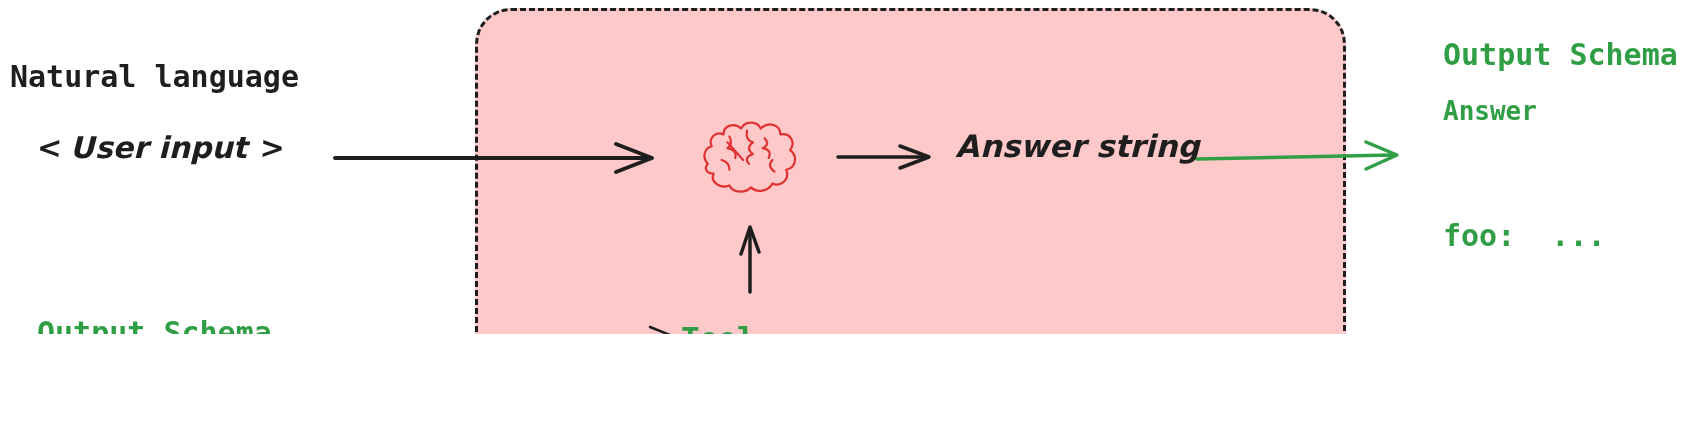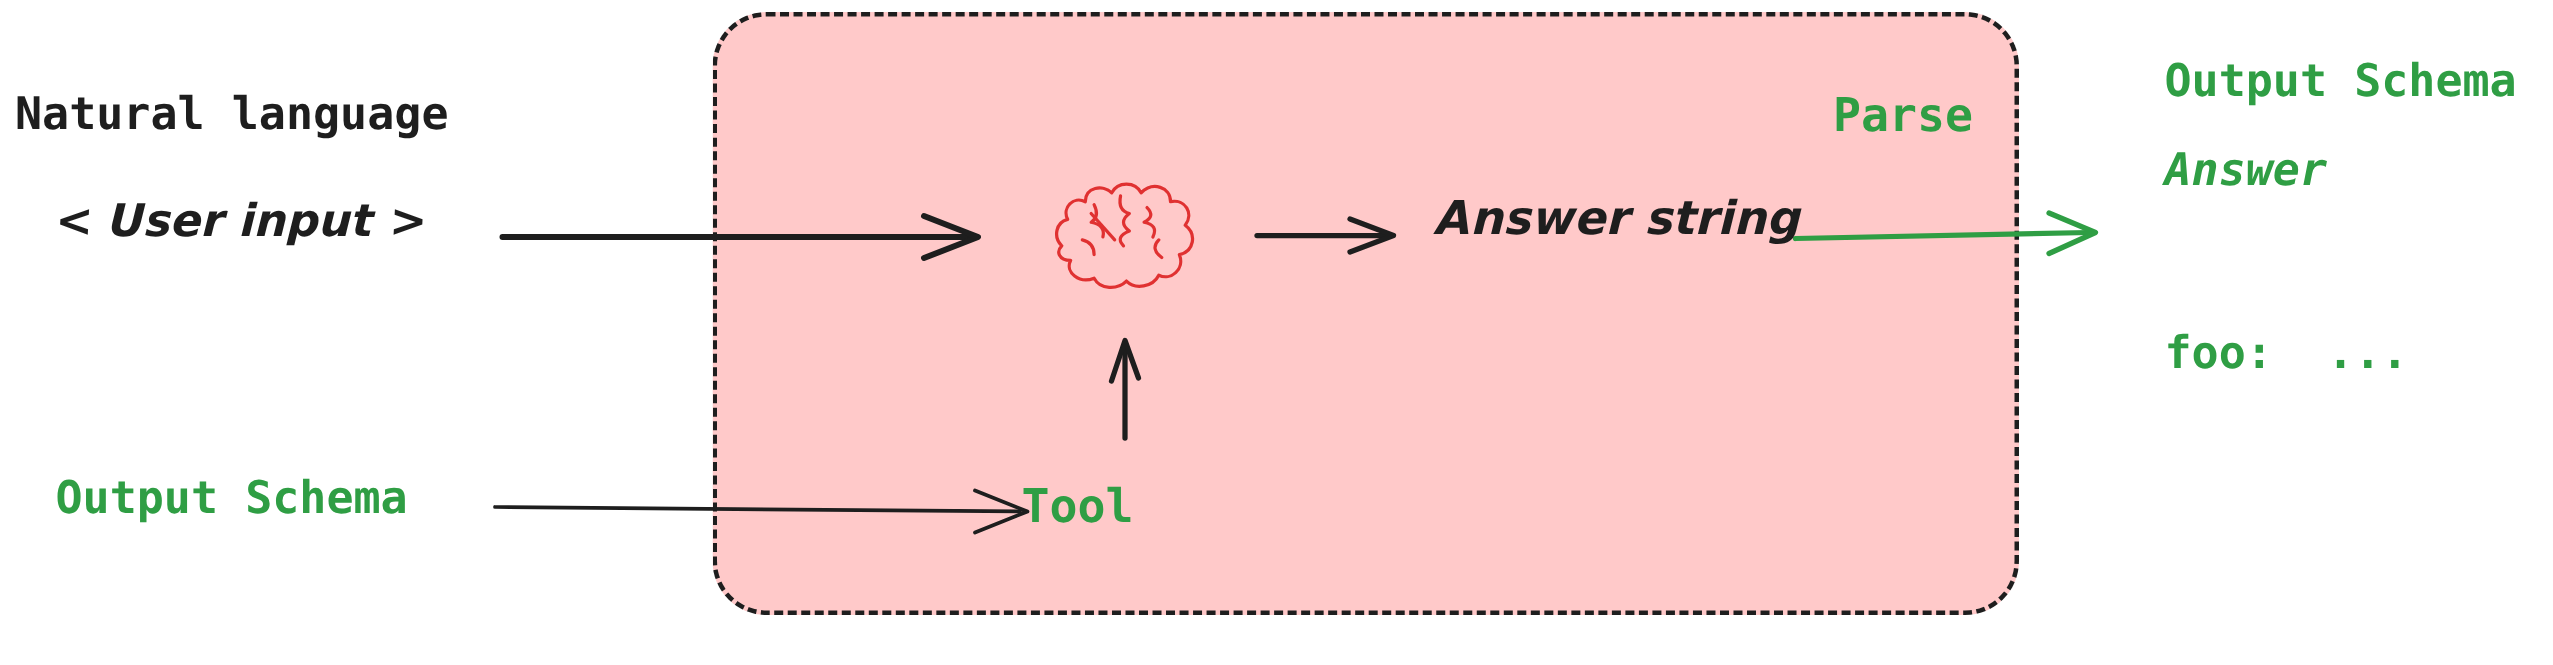--- a/index.html
+++ b/index.html
@@ -1,19 +1,19 @@
 <!DOCTYPE html>
 <html><head>
 <meta charset="utf-8">
 <style>
   html, body { margin: 0; padding: 0; background: #ffffff; }
   .canvas {
     position: relative;
     width: 1702px;
-    height: 443px;
+    height: 334px;
     background: #ffffff;
     overflow: hidden;
     font-family: "DejaVu Sans Mono", monospace;
   }
   .abs { position: absolute; line-height: 1.15; white-space: pre; }
   .mono {
     font-family: "DejaVu Sans Mono", monospace;
     font-weight: bold;
     color: #1e1e1e;
   }
@@ -77,21 +77,20 @@
 
     <g stroke="#2f9e44" stroke-width="3.5">
       <path d="M1197 159 L1393 155"></path>
       <path d="M1366 142 L1397 155 L1366 169"></path>
     </g>
   </svg>
 
   <div class="abs mono" style="left:10px; top:60px; font-size:30px;">Natural language</div>
   <div class="abs hand" style="left:37px; top:131px; font-size:30px;">&lt; User input &gt;</div>
 
-  <div class="abs mono green" style="left:1222px; top:60px; font-size:31px;">Parse</div>
 
   <svg class="abs" style="left:700px; top:116px;" width="98" height="82" viewBox="0 0 100 82" fill="none" stroke="#e03131" stroke-width="2.2" stroke-linecap="round" stroke-linejoin="round">
     <path d="M8 48 C2 42 4 32 12 30 C8 22 16 14 24 18 C24 8 36 6 42 12 C46 4 58 4 62 12 C70 4 82 8 82 18 C92 16 98 26 92 34 C100 40 98 52 88 54 C92 64 82 72 74 68 C70 76 58 78 52 72 C46 78 34 78 30 70 C20 74 10 66 14 58 C6 58 4 52 8 48 Z"></path>
     <path d="M30 20 q4 8 -2 12 q10 2 8 10"></path>
     <path d="M48 14 q-2 10 6 12 q-8 6 0 12 q-10 4 -4 10"></path>
     <path d="M66 22 q6 6 -2 10 q10 2 6 10"></path>
     <path d="M22 44 q8 2 8 10"></path>
     <path d="M74 44 q-6 6 2 12"></path>
     <path d="M28 26 l16 18"></path>
   </svg>
@@ -100,18 +99,18 @@
 
   <div class="abs mono green" style="left:681px; top:321px; font-size:31px;">Tool</div>
 
   <div class="abs mono green" style="left:37px; top:316px; font-size:30px;">Output Schema</div>
   <div class="abs mono green schema-lines left-schema-lines" style="left:37px; top:360px; font-size:30px;">
     <div>foo:  ...</div>
     
   </div>
 
   <div class="abs mono green" style="left:1443px; top:38px; font-size:30px;">Output Schema</div>
-  <div class="abs mono green" style="left:1443px; top:97px; font-size:30px;font-style:italic;">Answer</div>
+  <div class="abs mono green" style="left:1443px; top:97px; font-size:26px;">Answer</div>
   <div class="abs mono green schema-lines right-schema-lines" style="left:1443px; top:136px; font-size:30px;">
     <div>foo:  ...</div>
   </div>
 
 </div>
 
 </body></html>

